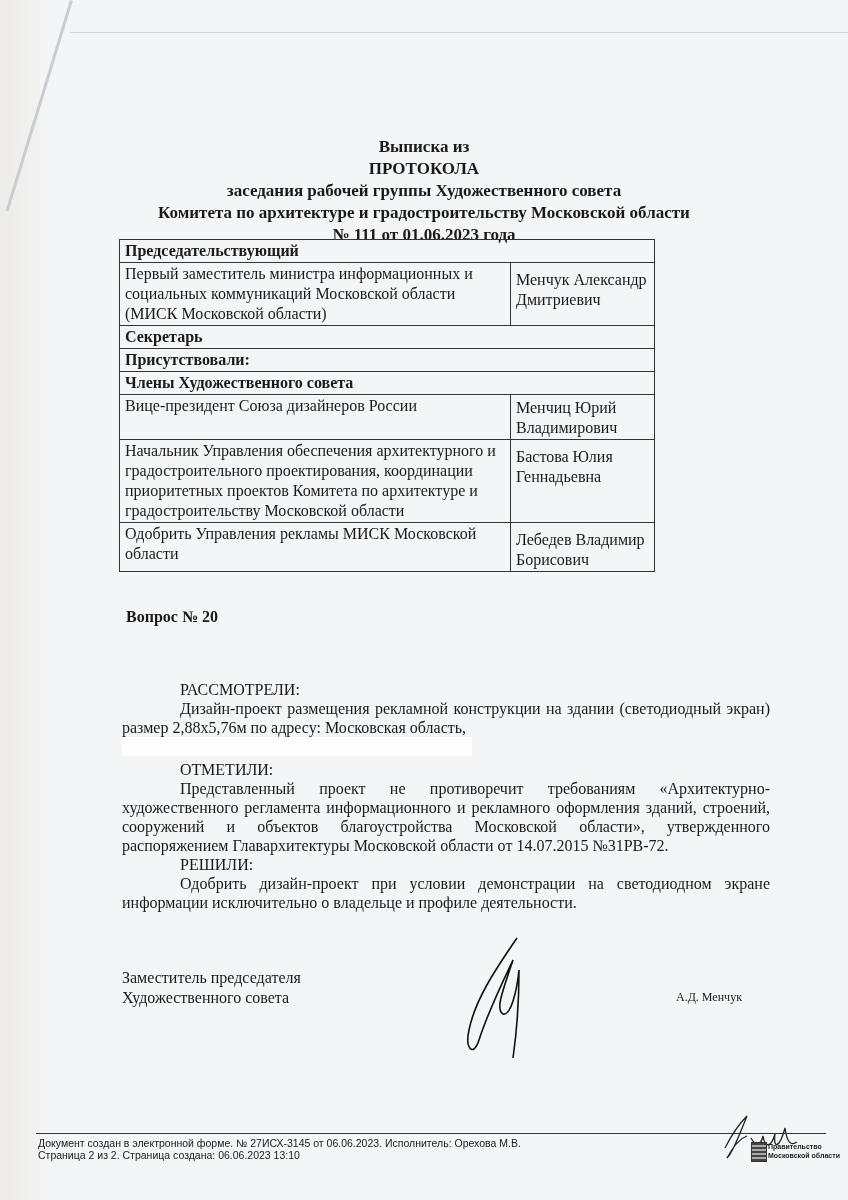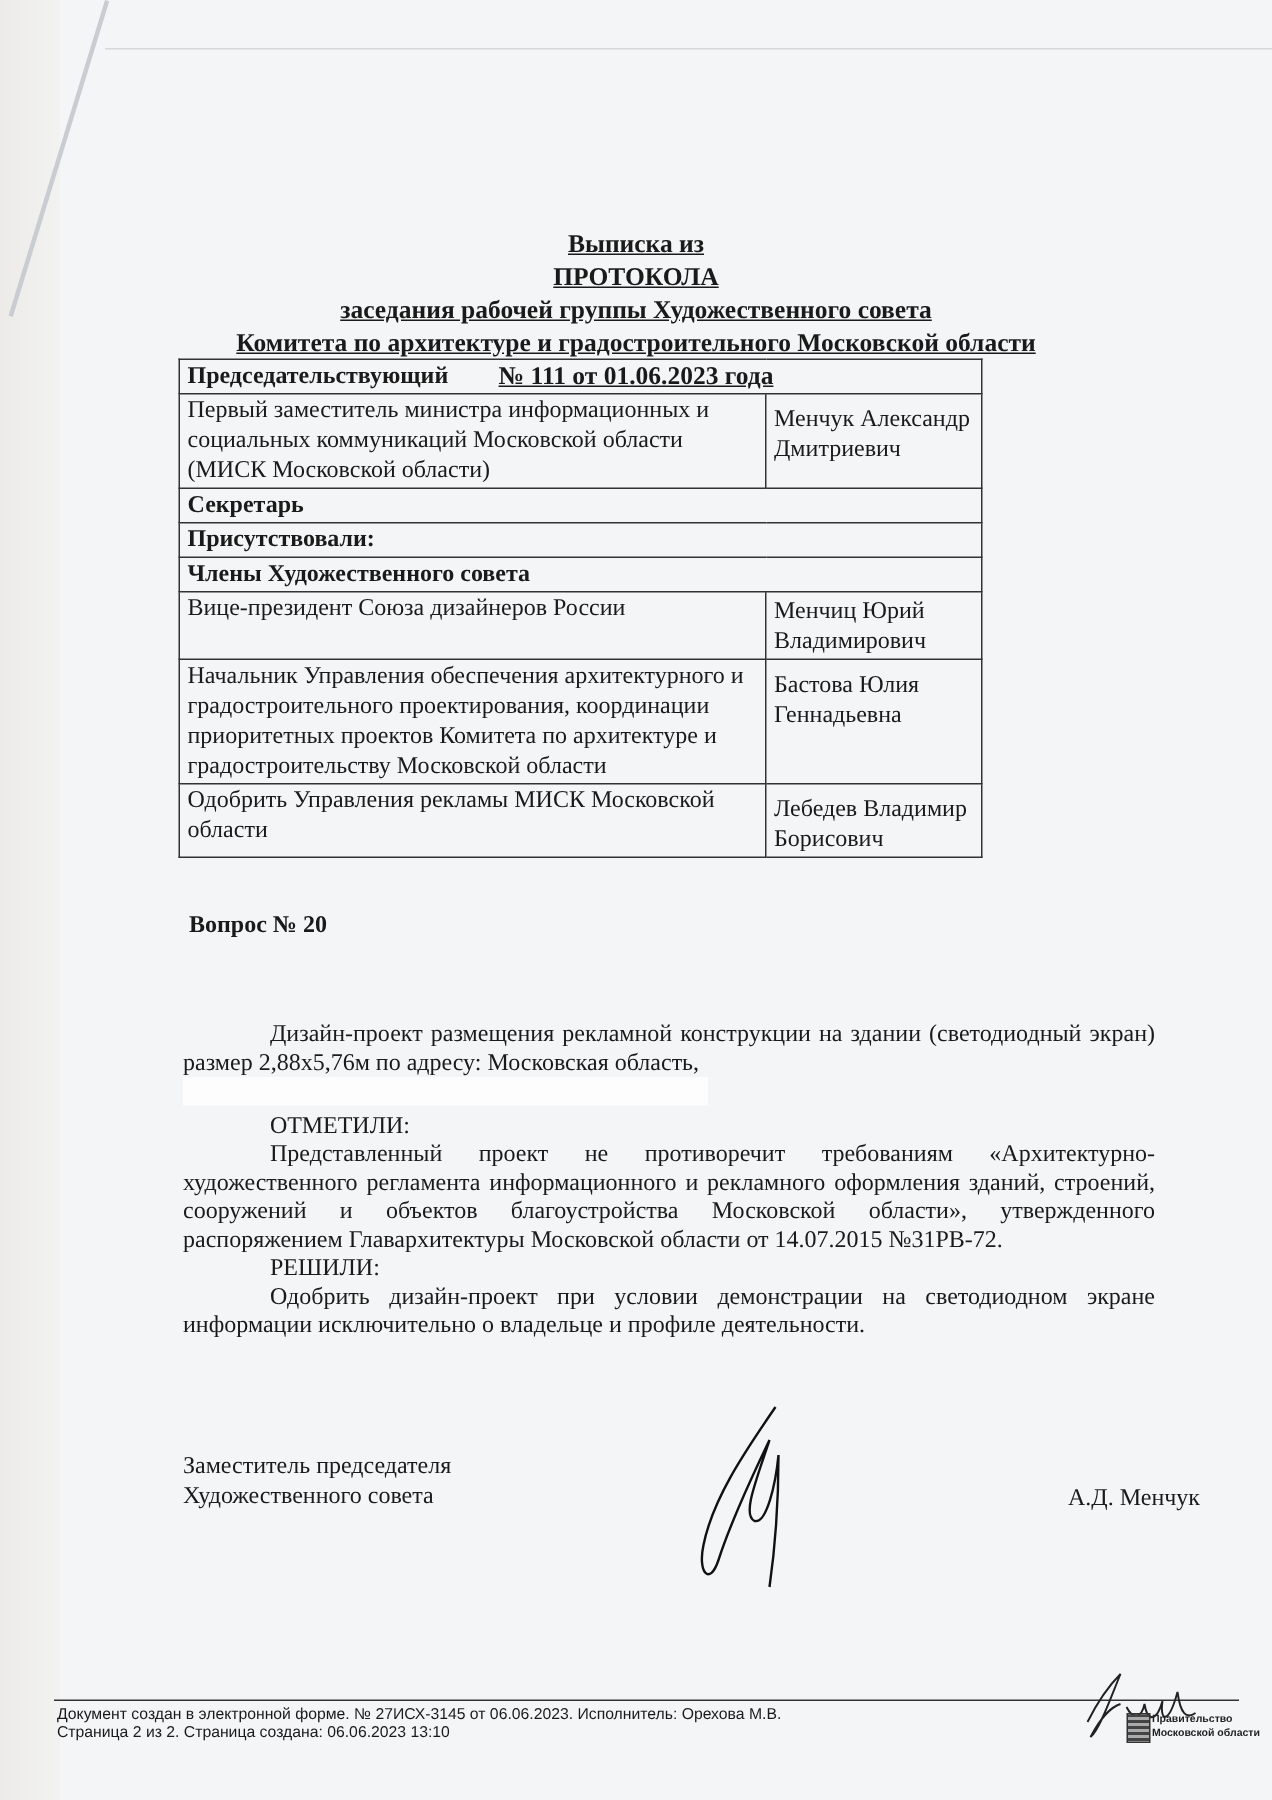--- a/index.html
+++ b/index.html
@@ -17,22 +17,22 @@
   .page-edge {
     position: absolute; left: 18px; top: 0; width: 3px; height: 220px;
     background: #c9cdd2; transform: rotate(17deg); transform-origin: top left;
     left: 70px;
   }
   .faint-line {
     position: absolute; left: 70px; right: 0; top: 32px; height: 1px;
     background: #d6d8da;
   }
   .header {
-    position: absolute; left: 0; width: 848px; top: 152px;
-    text-align: center; font-weight: bold; font-size: 17px; line-height: 22px; text-decoration: underline;
+    position: absolute; left: 0; width: 848px; top: 136px;
+    text-align: center; font-weight: bold; font-size: 17px; line-height: 22px;
   }
   .header div { white-space: nowrap; }
   .protocol-table {
     position: absolute; left: 119px; top: 239px; width: 536px;
     border-collapse: collapse; font-size: 16px; line-height: 20px;
   }
   .protocol-table td {
     border: 1px solid #333; padding: 1px 4px 1px 5px; vertical-align: top;
   }
   .protocol-table td.sec { font-weight: bold; }
@@ -49,21 +49,21 @@
   .body-text p { margin: 0; }
   .label { padding-left: 58px; }
   .indent { text-indent: 58px; }
   .redacted-line {
     height: 19px; background: #fdfdfd; width: 350px;
   }
   .signature-block {
     position: absolute; left: 122px; top: 968px; font-size: 16px; line-height: 20px;
   }
   .signer-name {
-    position: absolute; left: 712px; top: 990px; font-size: 16px;
+    position: absolute; left: 676px; top: 990px; font-size: 12px;
   }
   .signature {
     position: absolute; left: 455px; top: 930px; width: 90px; height: 130px;
   }
   .footer-line {
     position: absolute; left: 36px; top: 1133px; width: 790px; height: 1px; background: #333;
   }
   .footer {
     position: absolute; left: 38px; top: 1137px;
     font-family: "Liberation Sans", sans-serif; font-size: 10.5px; line-height: 12px;
@@ -85,21 +85,21 @@
 <body>
 
 <div class="left-strip"></div>
 <div class="page-edge"></div>
 <div class="faint-line"></div>
 
 <div class="header">
   <div>Выписка из</div>
   <div>ПРОТОКОЛА</div>
   <div>заседания рабочей группы Художественного совета</div>
-  <div>Комитета по архитектуре и градостроительного Московской области</div>
+  <div>Комитета по архитектуре и градостроительству Московской области</div>
   <div>№ 111 от 01.06.2023 года</div>
 </div>
 
 <table class="protocol-table">
   <tbody>
       <tr>
     <td class="sec" colspan="2">Председательствующий</td>
   </tr>
   <tr>
     <td class="role">Первый заместитель министра информационных и социальных коммуникаций Московской области (МИСК Московской области)</td>
@@ -125,20 +125,21 @@
   <tr>
     <td class="role">Одобрить Управления рекламы МИСК Московской области</td>
     <td class="name">Лебедев Владимир Борисович</td>
   </tr>
 </tbody>
   </table>
 
 <div class="question">Вопрос № 20</div>
 
 <div class="body-text">
+  <p class="label">РАССМОТРЕЛИ:</p>
   <p class="indent">Дизайн-проект размещения рекламной конструкции на здании (светодиодный экран) размер 2,88х5,76м по адресу: Московская область,</p>
   <div class="redacted-line"></div>
   <p class="label" style="margin-top:4px">ОТМЕТИЛИ:</p>
   <p class="indent">Представленный проект не противоречит требованиям «Архитектурно-художественного регламента информационного и рекламного оформления зданий, строений, сооружений и объектов благоустройства Московской области», утвержденного распоряжением Главархитектуры Московской области от 14.07.2015 №31РВ-72.</p>
   <p class="label">РЕШИЛИ:</p>
   <p class="indent">Одобрить дизайн-проект при условии демонстрации на светодиодном экране информации исключительно о владельце и профиле деятельности.</p>
 </div>
 
 <div class="signature-block">
   <div>Заместитель председателя</div>

